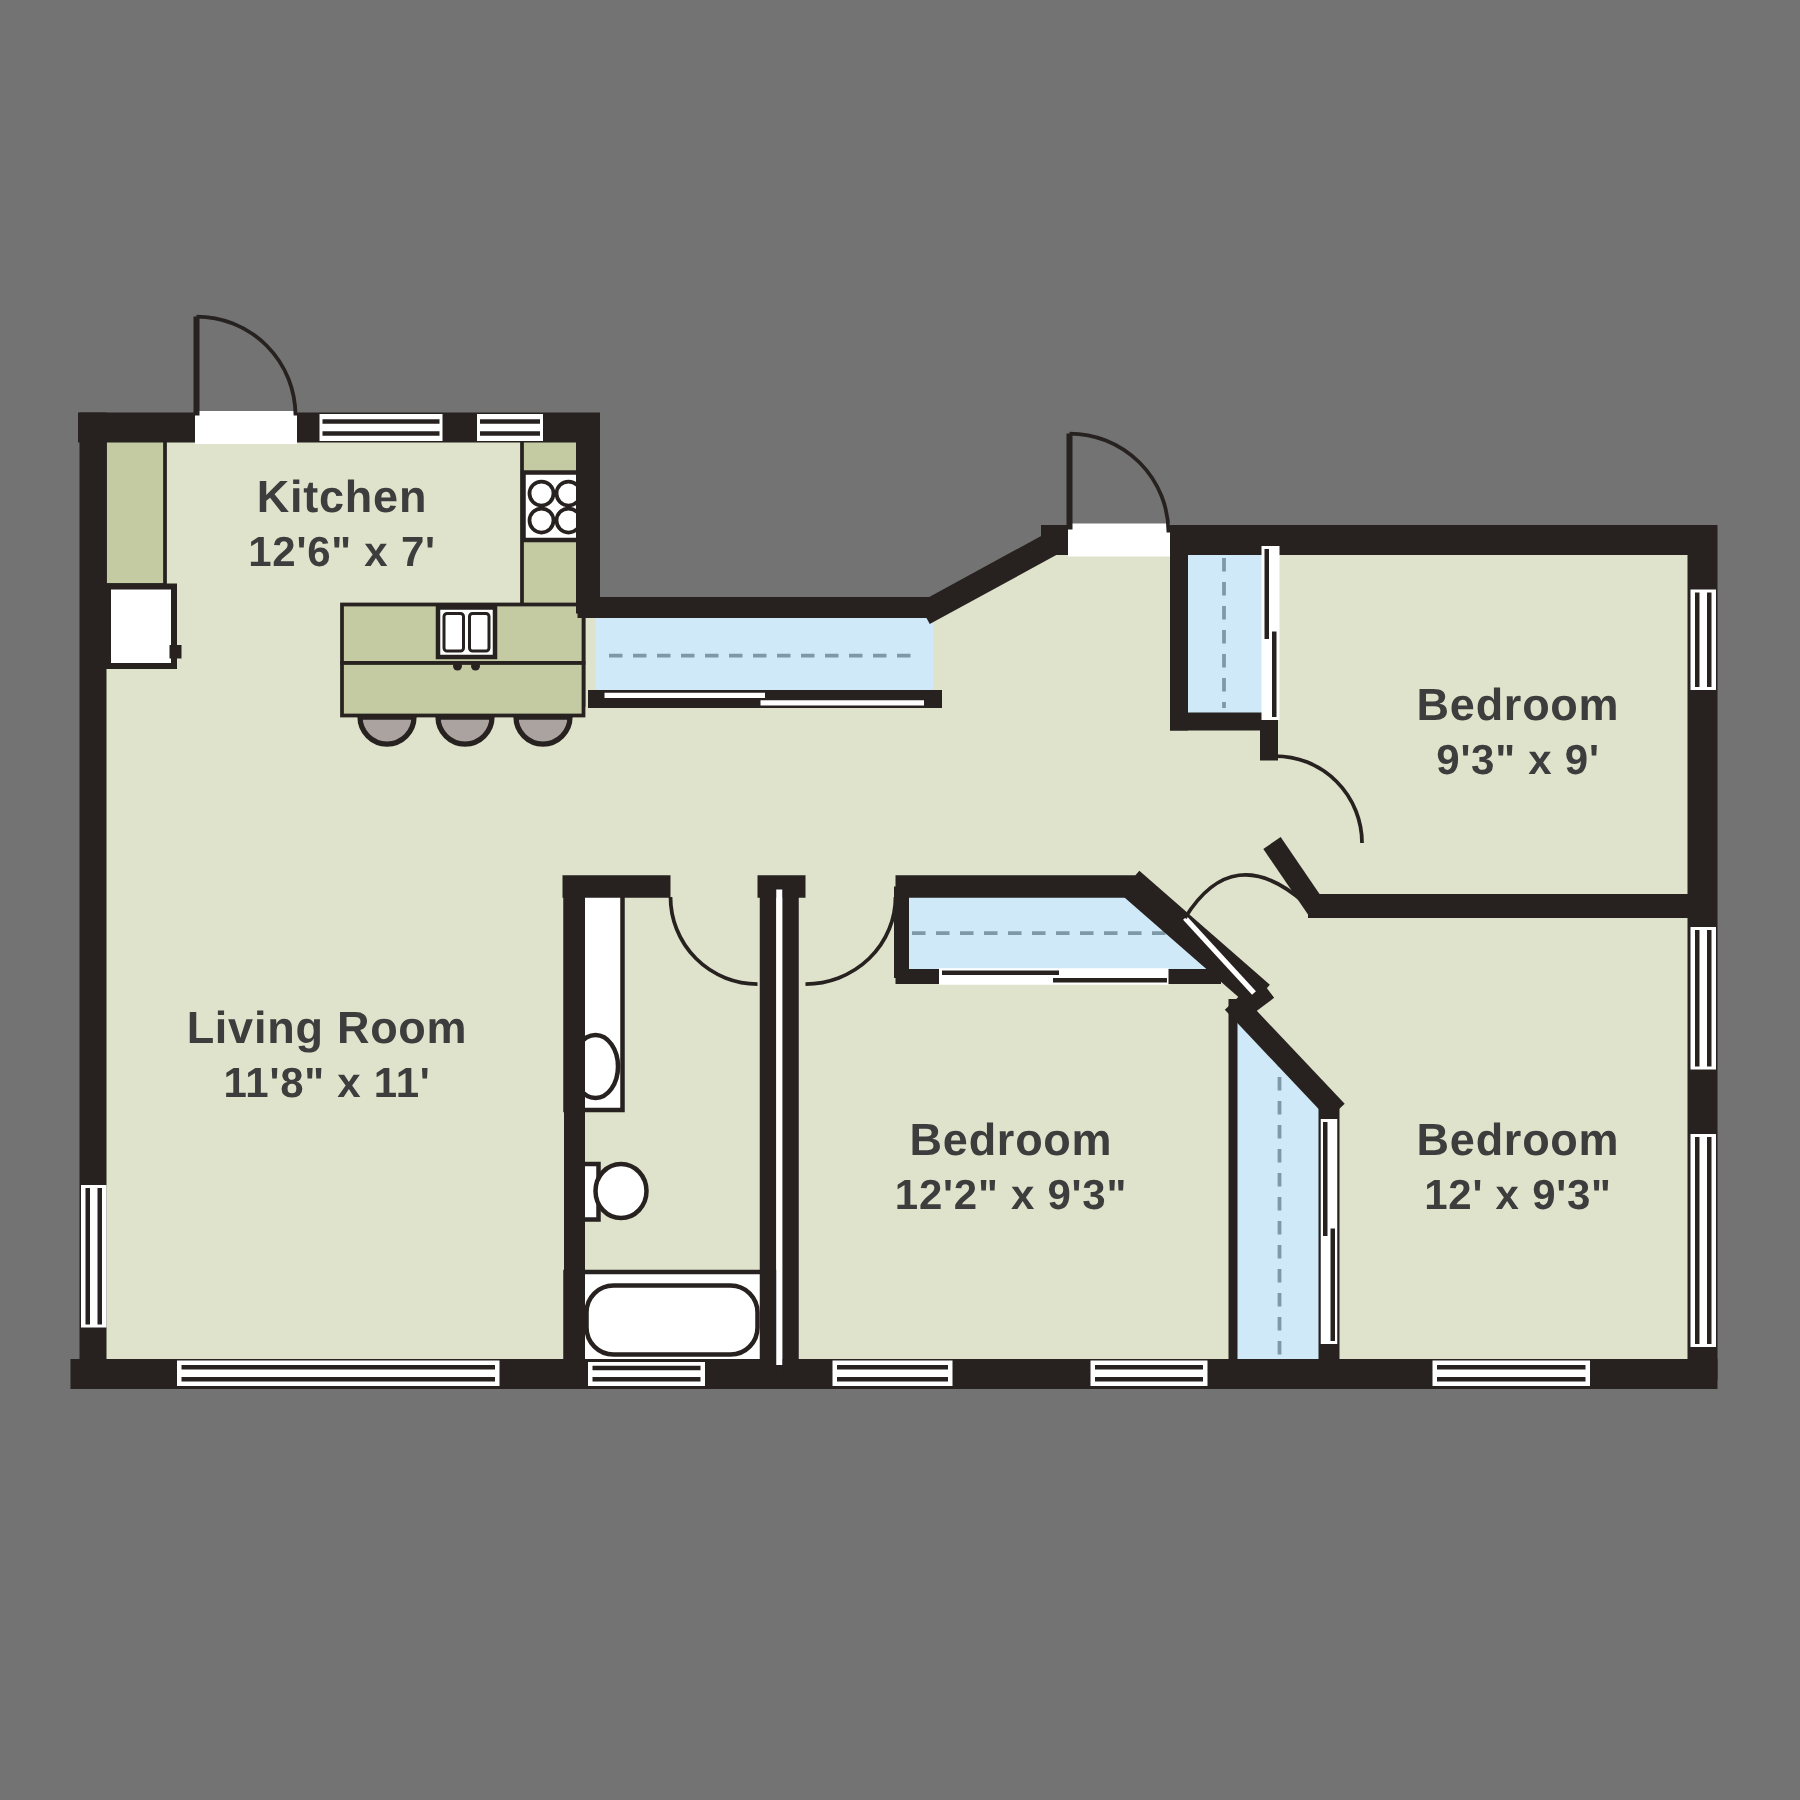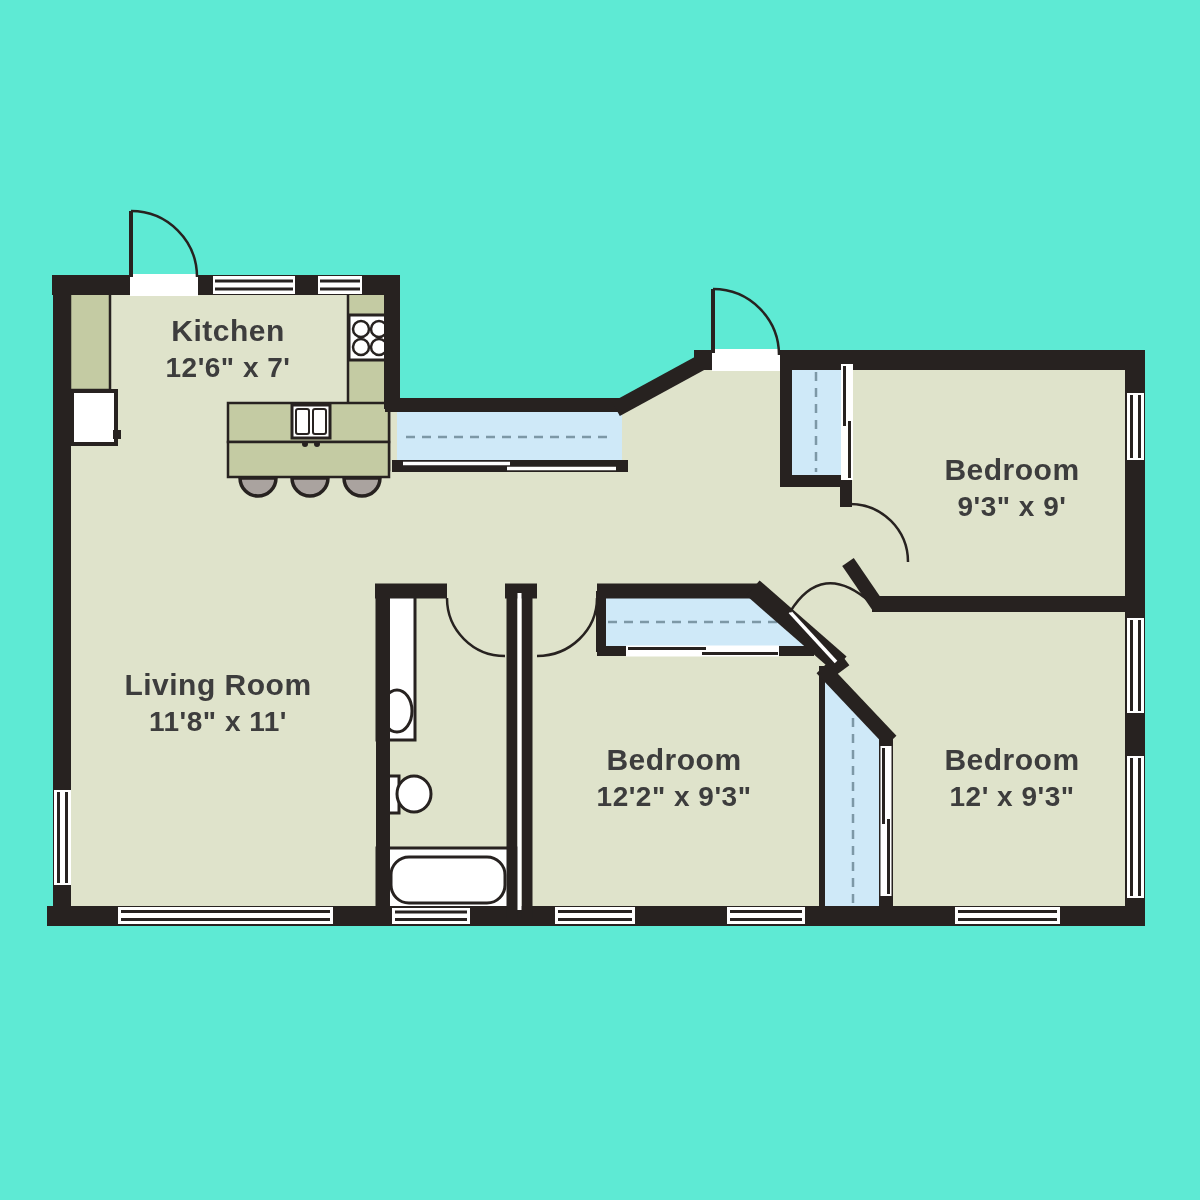--- a/index.html
+++ b/index.html
@@ -1,16 +1,16 @@
 <!DOCTYPE html>
 <html><head>
 <meta charset="utf-8">
 <style>
   html,body{margin:0;padding:0;background:#ffffff;}
-  .stage{position:relative;width:1200px;height:1200px;background:#5eead4;overflow:hidden;
+  .stage{position:relative;width:1200px;height:1200px;background:#737373;overflow:hidden;
          font-family:"Liberation Sans", sans-serif;}
   svg{display:block;}
   .room-name{font-size:30px;font-weight:600;fill:#3d3d3d;letter-spacing:.5px;}
   .room-dims{font-size:28px;font-weight:600;fill:#3d3d3d;letter-spacing:.5px;}
   text{text-anchor:middle;}
 </style>
 </head>
 <body>
 
 <div class="stage">

